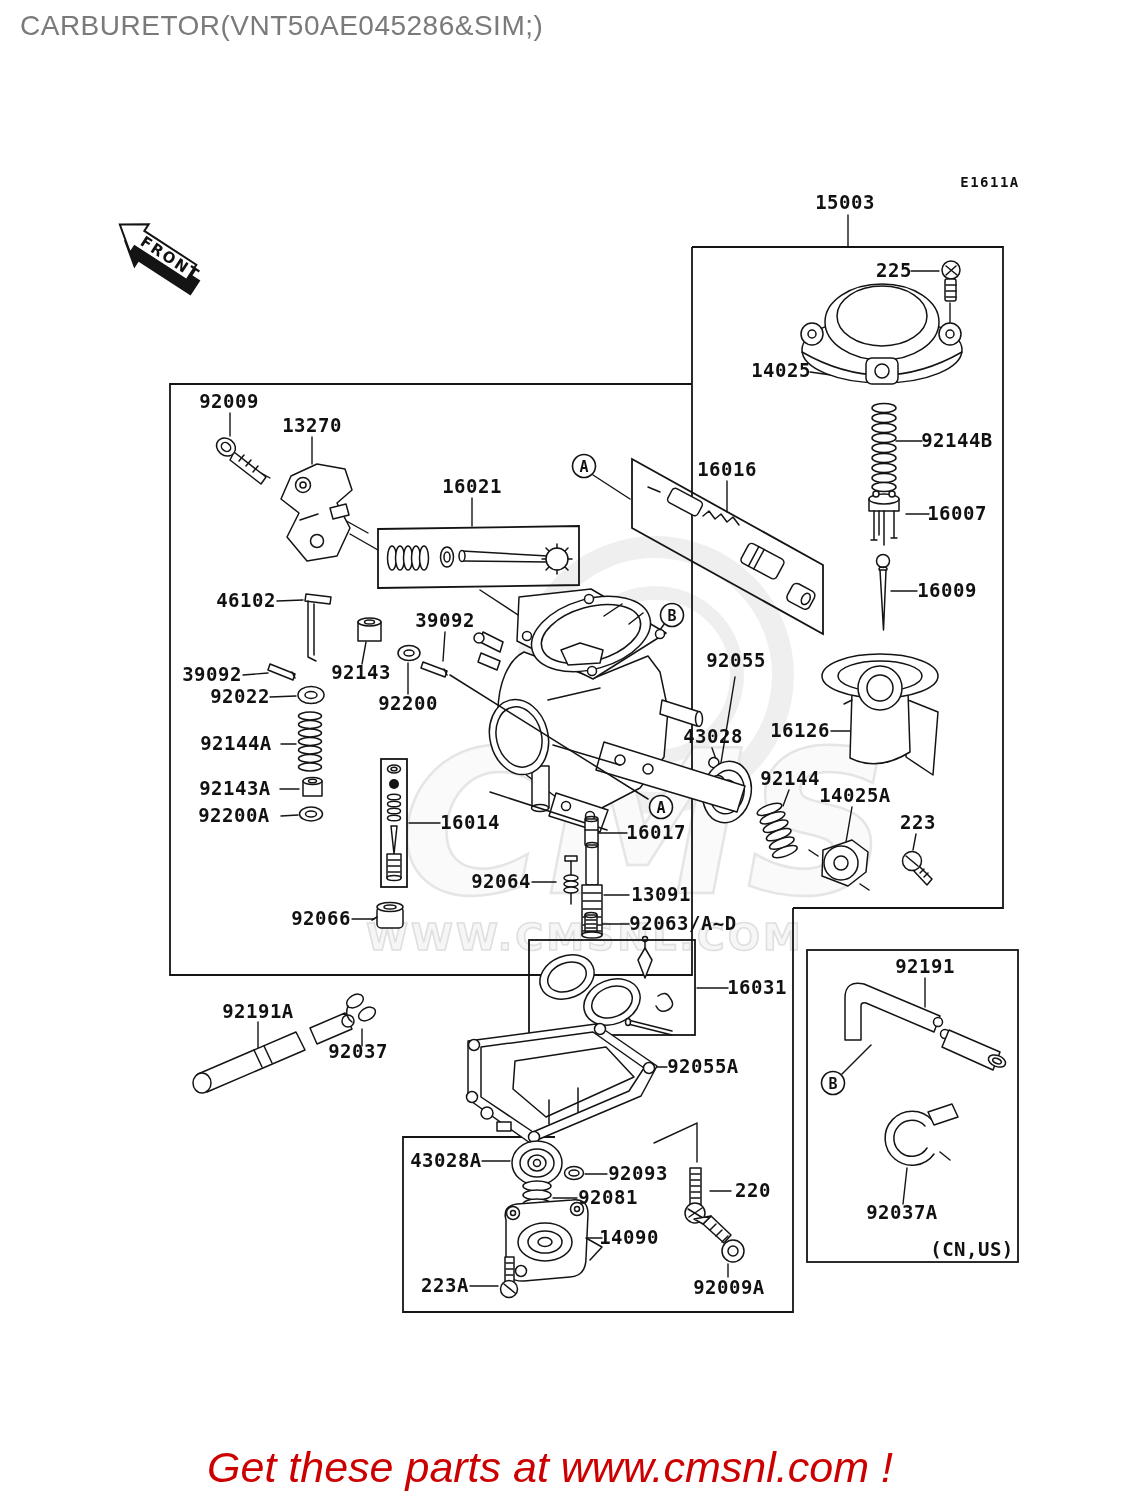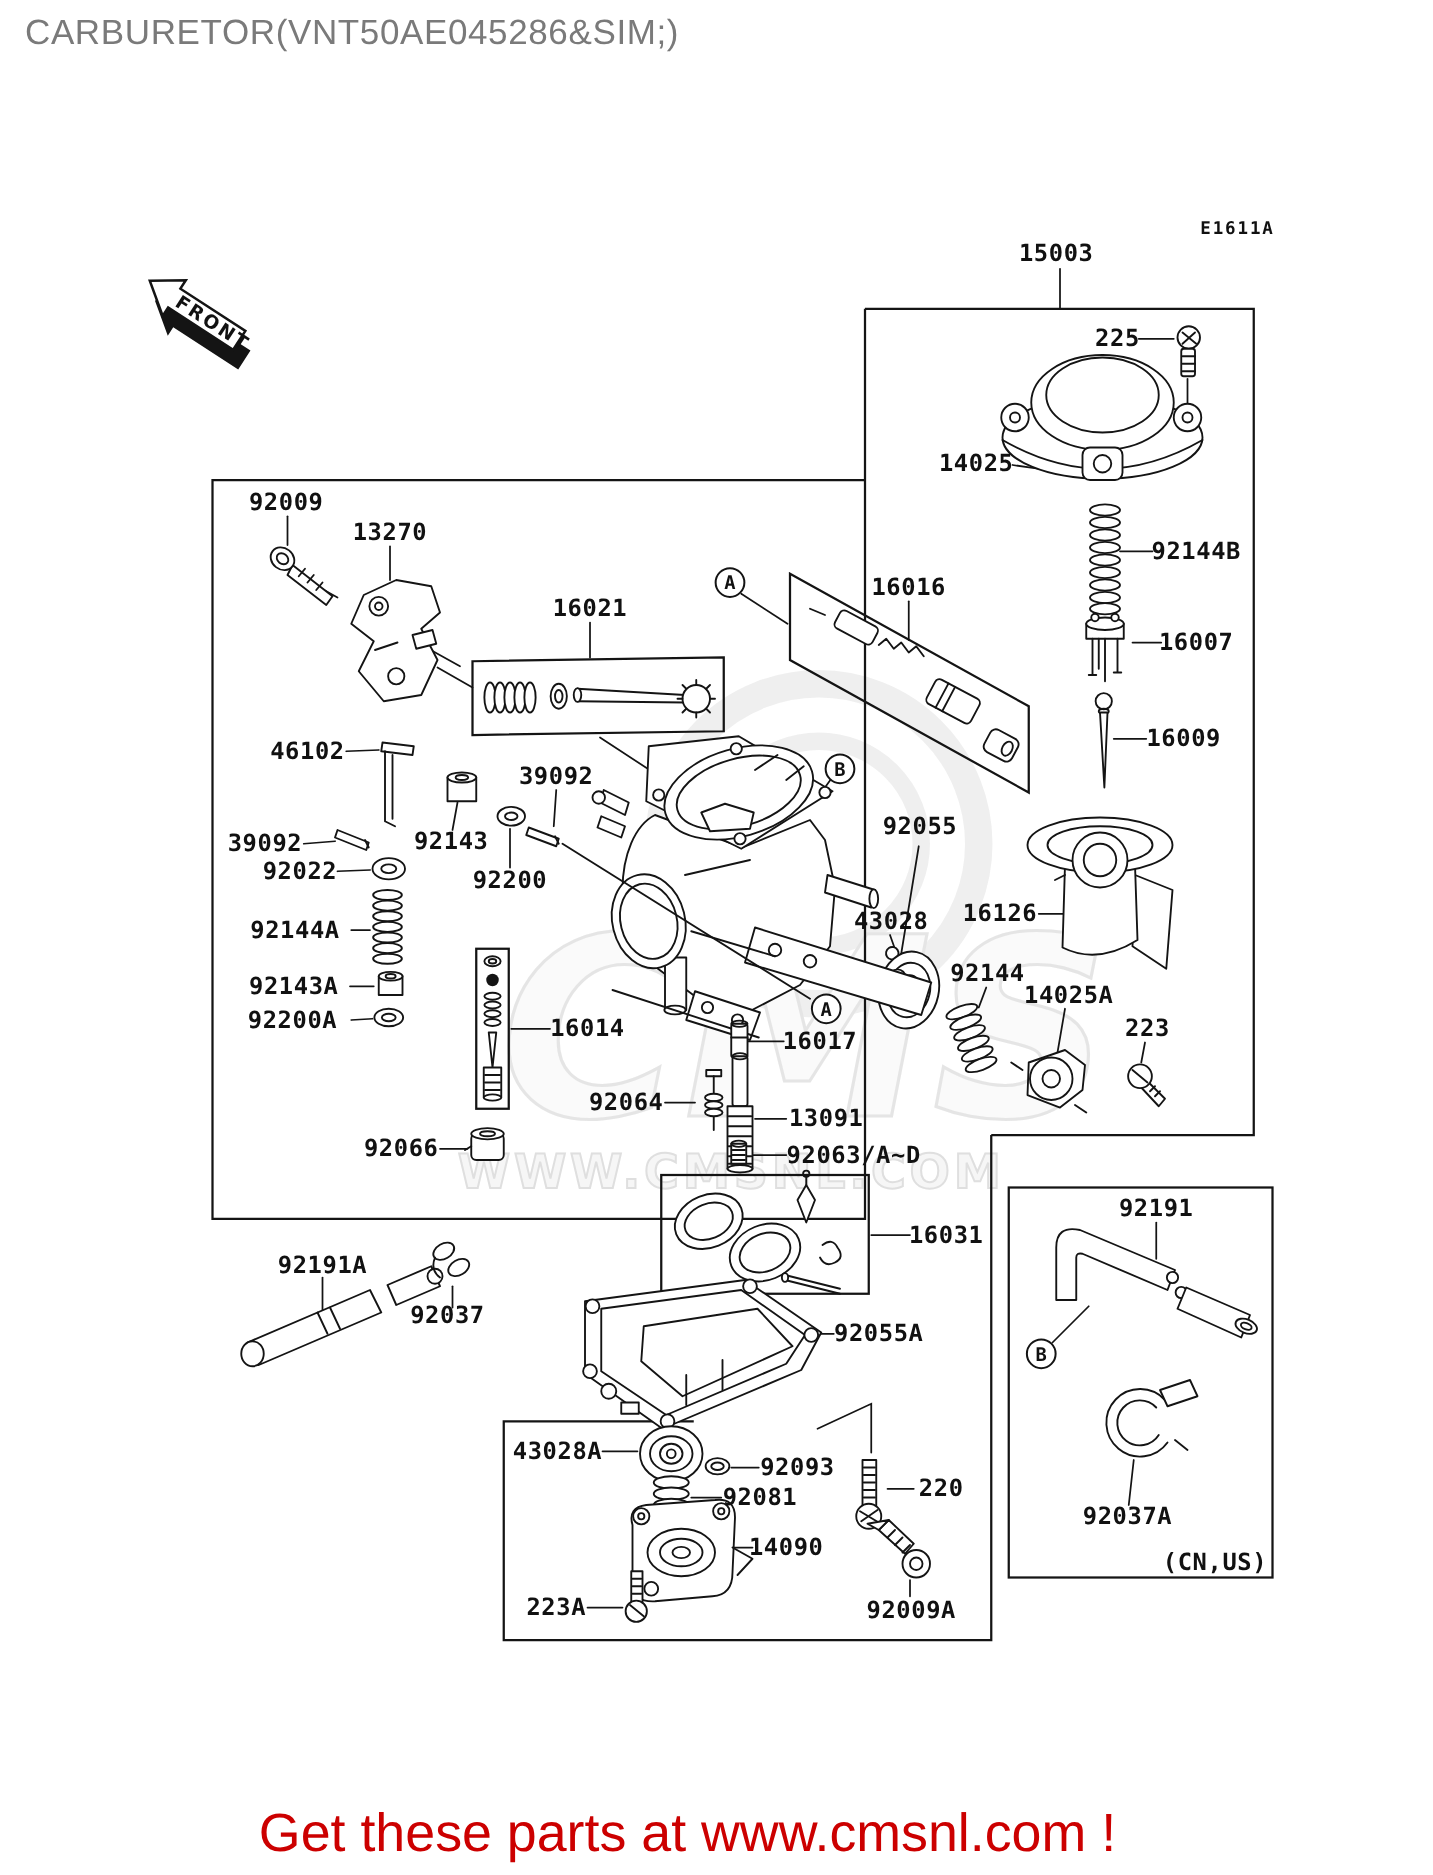--- a/index.html
+++ b/index.html
@@ -1,21 +1,21 @@
 <!DOCTYPE html>
 <html><head>
 <meta charset="utf-8">
 <style>
   html,body{margin:0;padding:0;background:#fff;}
   .stage{position:relative;width:1100px;height:1500px;background:#ffffff;overflow:hidden;
          font-family:"Liberation Sans",sans-serif;}
   .page-title{position:absolute;left:20px;top:10px;font-size:28px;color:#7a7a7a;
               letter-spacing:.5px;white-space:nowrap;}
   .footer-banner{position:absolute;left:0;right:0;bottom:8px;text-align:center;
-                 font-size:43px;color:#cc0000;white-space:nowrap;}
+                 font-size:43px;color:#cc0000;white-space:nowrap;font-style:italic;}
   svg.diagram{position:absolute;left:0;top:0;}
   
   .bx{fill:none;stroke:#141414;stroke-width:1.8;stroke-linejoin:miter;}
   .ld{fill:none;stroke:#141414;stroke-width:1.4;stroke-linecap:round;}
   .d *{stroke:#141414;stroke-width:1.5;fill:none;stroke-linecap:round;stroke-linejoin:round;}
   .d .wf{fill:#ffffff;}
   .d .bk{fill:#141414;stroke:none;}
   .plbl{font-family:"DejaVu Sans Mono",monospace;font-size:19px;font-weight:600;
         letter-spacing:.5px;fill:#111;text-anchor:middle;}
   .code{font-family:"DejaVu Sans Mono",monospace;font-size:14px;font-weight:600;

